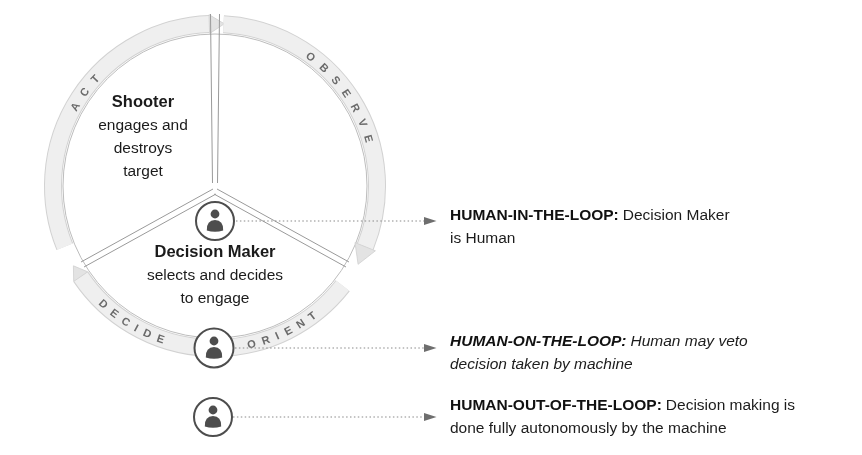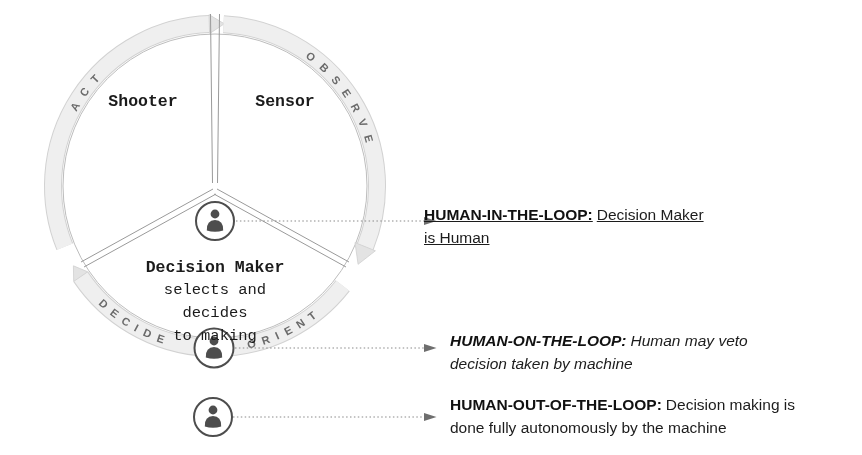--- a/index.html
+++ b/index.html
@@ -1,21 +1,21 @@
 <!DOCTYPE html>
 <html><head>
 <meta charset="utf-8">
 <style>
   html,body{margin:0;padding:0;background:#fff;}
   #stage{
     position:relative;width:862px;height:455px;background:#ffffff;overflow:hidden;
     font-family:"Liberation Sans",sans-serif;color:#1a1a1a;
   }
   svg{position:absolute;left:0;top:0;}
-  .sector-text{position:absolute;text-align:center;line-height:23px;font-size:15.5px;color:#1b1b1b;font-family:Liberation Mono, monospace;}
+  .sector-text{position:absolute;text-align:center;line-height:23px;font-size:15.5px;color:#1b1b1b;}
   .sector-title{font-weight:700;font-size:16.5px;}
   .sector-desc{white-space:pre-line;}
   .annotation{position:absolute;font-size:15.5px;line-height:23px;color:#1c1c1c;}
   .annotation .label{font-weight:700;color:#111;margin-right:4px;}
   .annotation .desc{white-space:pre-line;}
   .arc-letters{font-size:11px;font-weight:600;fill:#6a6a6a;letter-spacing:9px;}
   .arc-letters.small{letter-spacing:7px;}
 </style>
 </head>
 <body>
@@ -91,33 +91,35 @@
     </g>
     <g>
       <circle cx="213" cy="417" r="19" fill="#ffffff" stroke="#4d4d4d" stroke-width="2"></circle>
       <circle cx="213" cy="410" r="4.4" fill="#4d4d4d"></circle>
       <path d="M 204.8 426.5 Q 204.5 416 213 416 Q 221.5 416 221.2 426.5 Q 213 429 204.8 426.5 Z" fill="#4d4d4d"></path>
     </g>
   </svg>
 
   <div class="sector-text" style="left:86px;top:90px;width:114px;">
     <div class="sector-title">Shooter</div>
+    <div class="sector-desc">engages and
+destroys
+target</div>
   </div>
 
   <div class="sector-text" style="left:230px;top:90px;width:110px;">
-    <div class="sector-title">Sensor</div>
   </div>
 
-  <div class="sector-text" style="left:140px;top:256px;width:150px;">
+  <div class="sector-text" style="left:140px;top:240px;width:150px;">
     <div class="sector-title">Decision Maker</div>
     <div class="sector-desc">selects and decides
-to making</div>
+to engage</div>
   </div>
 
-  <div class="annotation" style="left:424px;top:203px;width:400px;text-decoration:underline;">
+  <div class="annotation" style="left:450px;top:203px;width:400px;">
     <span class="label">HUMAN-IN-THE-LOOP:</span><span class="desc">Decision Maker
 is Human</span>
   </div>
 
   <div class="annotation" style="left:450px;top:329px;width:400px;font-style:italic;">
     <span class="label">HUMAN-ON-THE-LOOP:</span><span class="desc">Human may veto
 decision taken by machine</span>
   </div>
 
   <div class="annotation" style="left:450px;top:393px;width:412px;">

